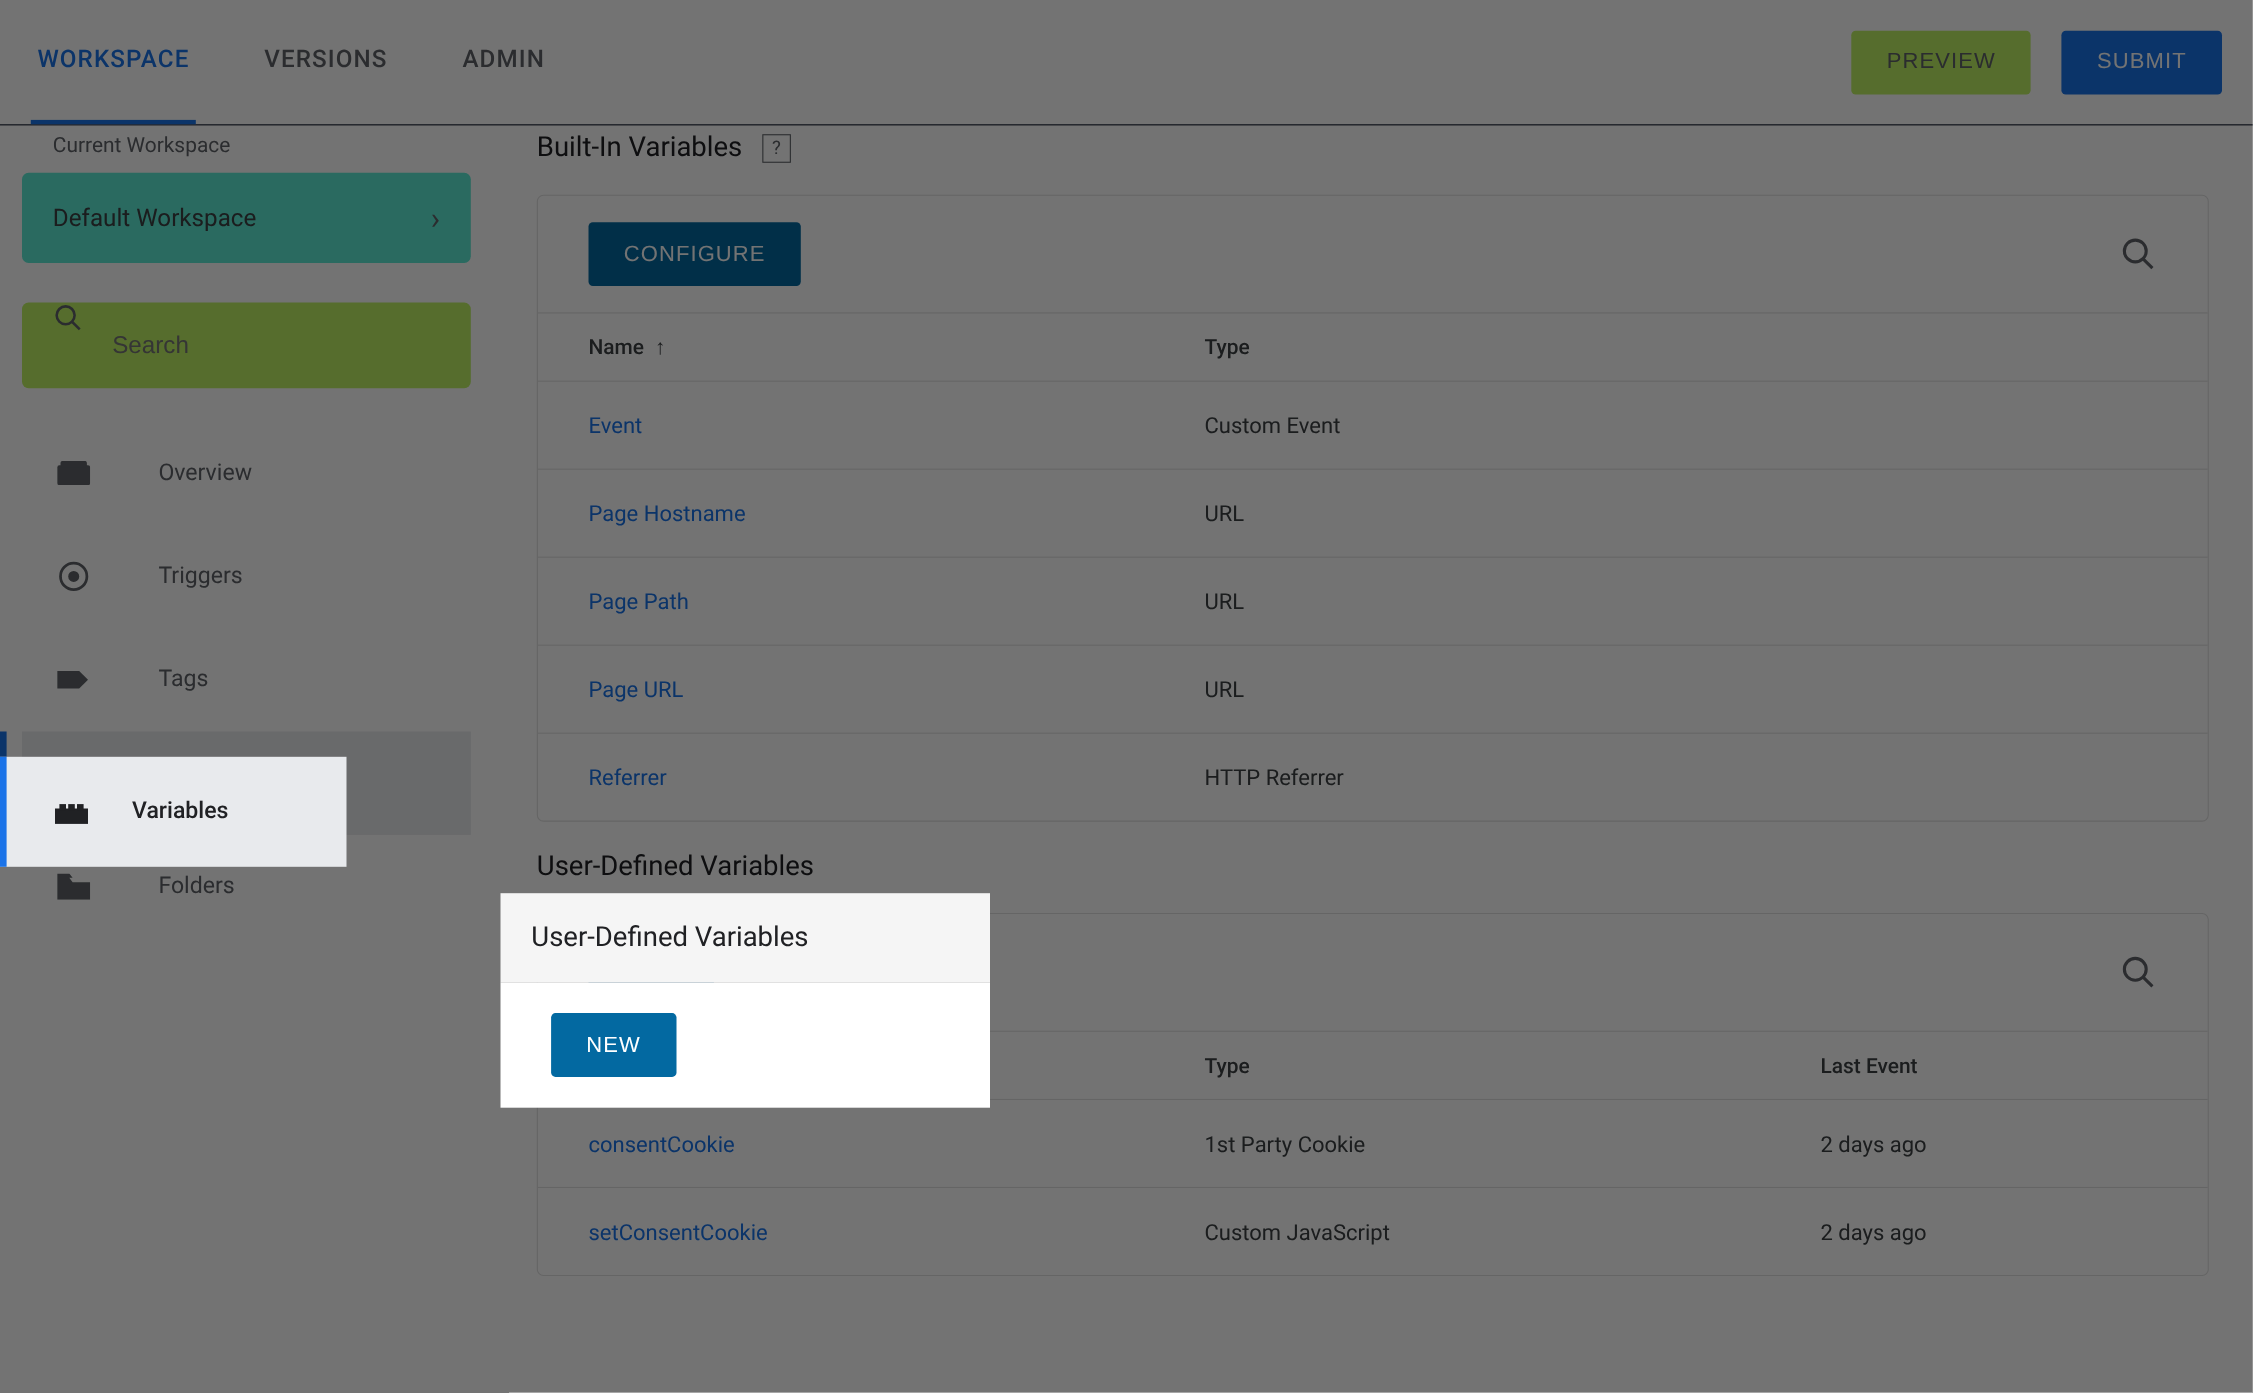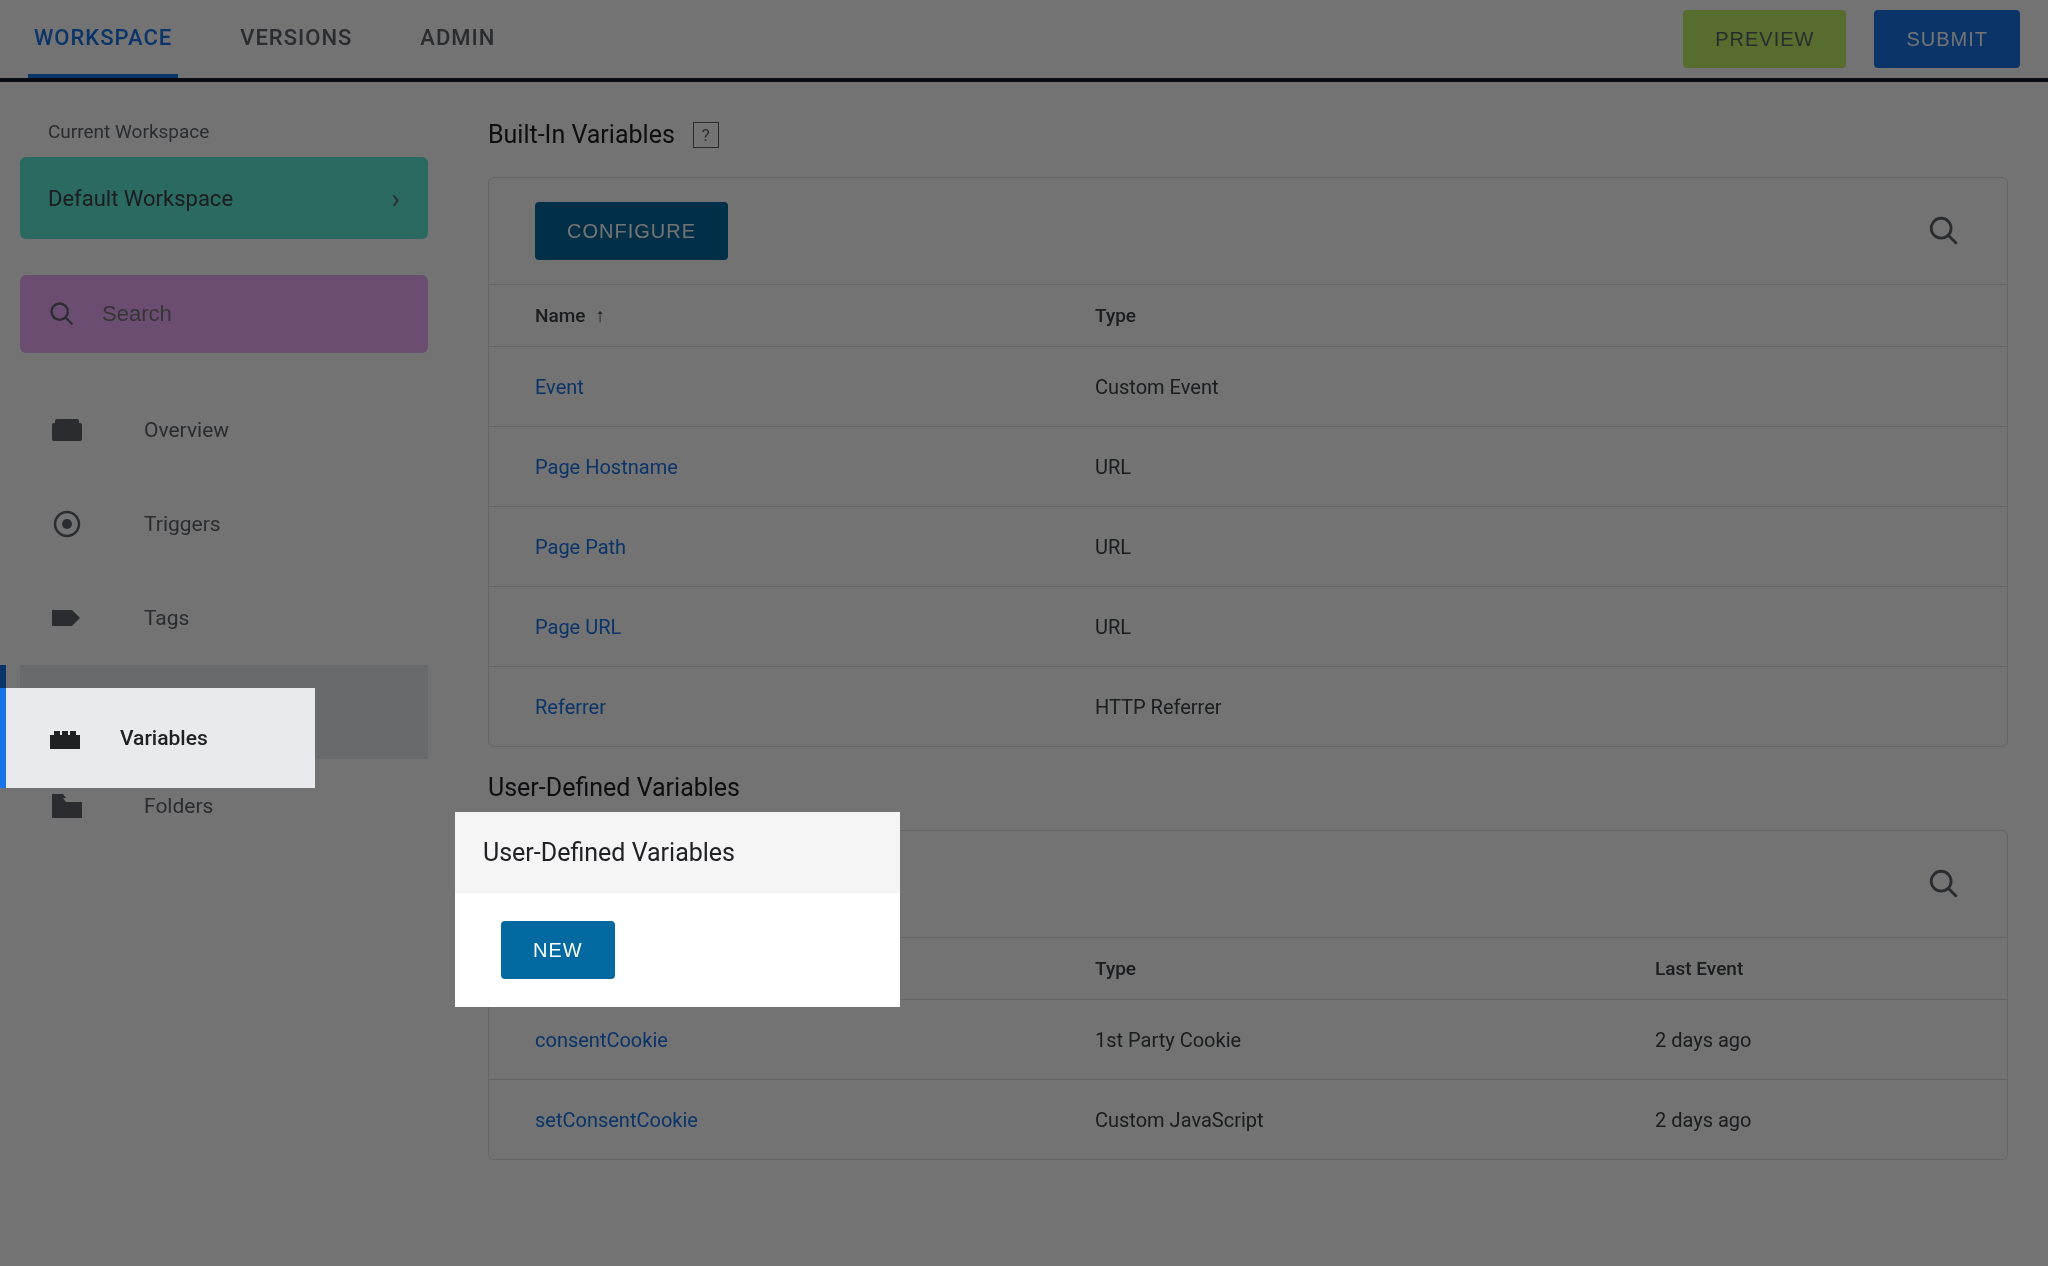--- a/index.html
+++ b/index.html
@@ -5,22 +5,22 @@
   * { box-sizing: border-box; margin: 0; padding: 0; }
   body {
     font-family: Roboto, "Helvetica Neue", Arial, sans-serif;
     background: #fff;
     width: 2048px;
     height: 1266px;
     overflow: hidden;
     position: relative;
   }
   .topbar {
-    height: 82px;
-    border-bottom: 4px solid #0f172a;
+    height: 114px;
+    border-bottom: 1px solid #0f172a;
     display: flex;
     align-items: center;
     padding: 0 28px;
     justify-content: space-between;
   }
   .topnav { display: flex; gap: 56px; align-items: center; height: 100%; }
   .topnav-item {
     font-size: 22px;
     font-weight: 500;
     letter-spacing: 1px;
@@ -64,25 +64,24 @@
     display: flex;
     align-items: center;
     justify-content: space-between;
     padding: 0 28px;
     margin-bottom: 36px;
     cursor: pointer;
   }
   .ws-picker-name { font-size: 22px; color: #3c4043; }
   .chevron { font-size: 28px; color: #5f6368; }
   .searchbox {
-    background: #f0abfc;
+    background: #bef264;
     border-radius: 6px;
     height: 78px;
     display: flex;
-    align-items: center;
     padding: 0 28px;
     margin-bottom: 30px;
   }
   .searchbox input {
     border: none; background: transparent; outline: none;
     font-size: 22px; color: #5f6368; width: 100%;
     margin-left: 26px;
   }
   .nav { list-style: none; }
   .nav-item {

